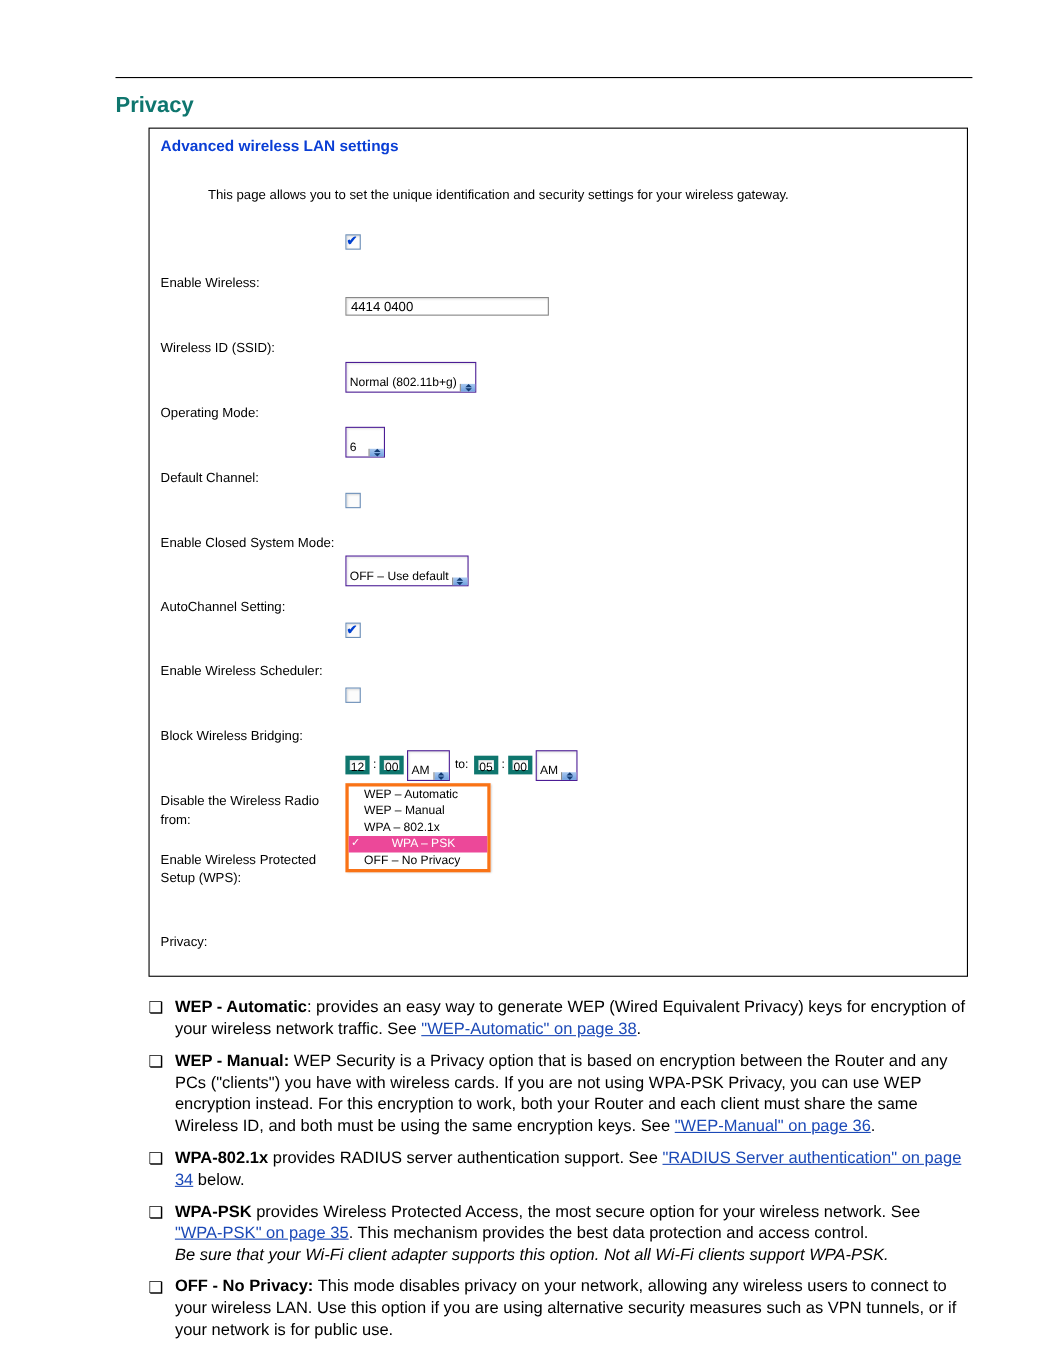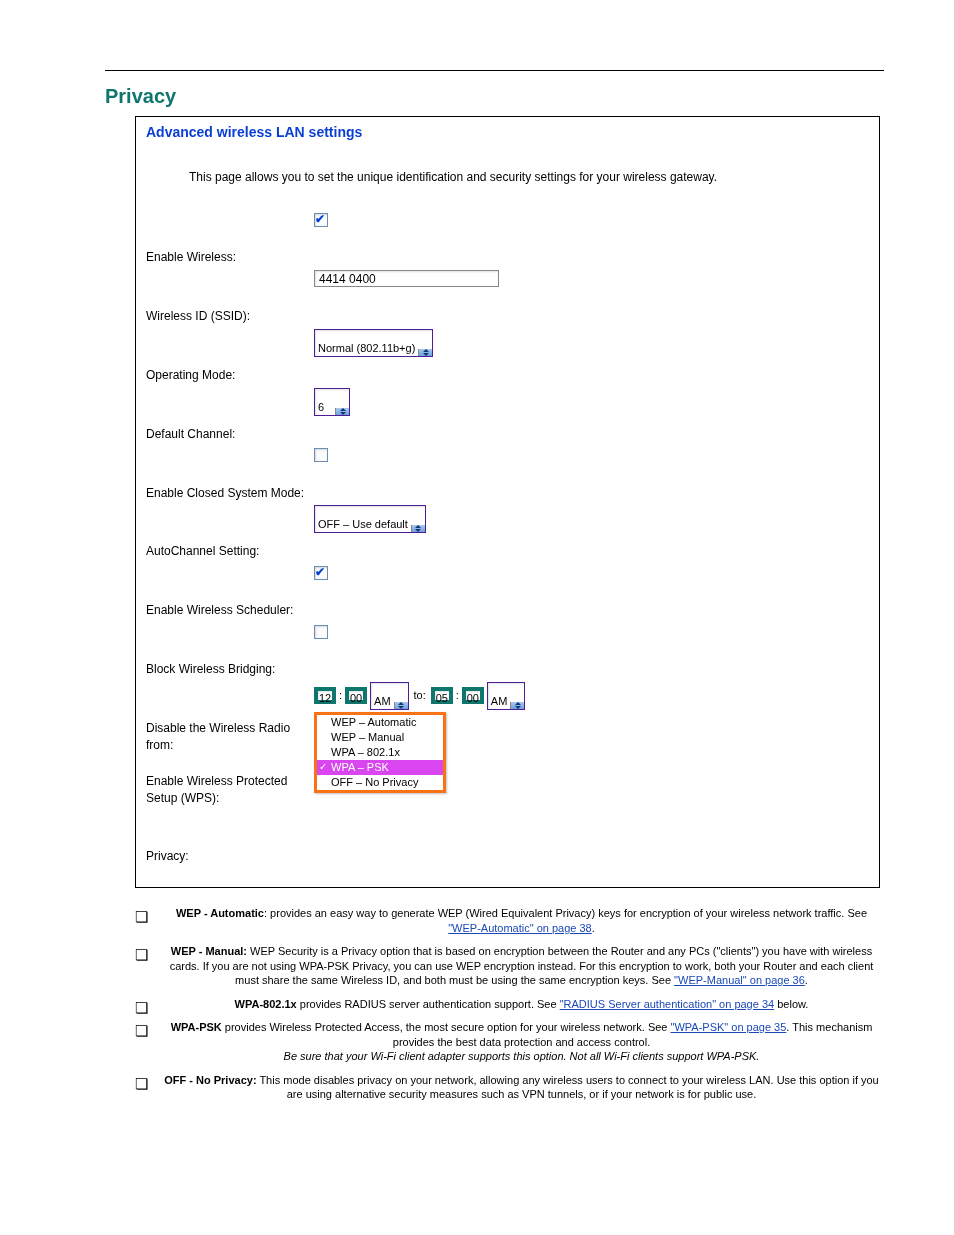--- a/index.html
+++ b/index.html
@@ -133,22 +133,23 @@
     background: #fff;
     box-shadow: 1px 1px 2px rgba(0,0,0,.25);
     margin-top: 2px;
   }
   .menu-item {
     padding: 1px 4px 1px 14px;
     line-height: 13px;
     position: relative;
   }
   .menu-item.selected {
-    background: #d946ef;
+    background: #ec4899;
     color: #fff;
+    text-align: center;
   }
   .menu-item.selected::before {
     content: "✓";
     position: absolute;
     left: 2px;
     top: 0;
     font-size: 10px;
   }
   .time-row {
     display: inline-flex;
@@ -166,23 +167,22 @@
     background: #fff;
     box-shadow: inset 1px 1px 2px rgba(0,0,0,.12);
   }
   .colon { font-size: 11px; }
   .to-label { font-size: 11px; margin: 0 2px; }
 
   .bullets {
     margin: 0;
     padding: 0 0 0 30px;
     list-style: none;
-    font-size: 11px;
+    font-size: 15px;
     line-height: 1.32;
-    text-align: center;
   }
   .bullets > li {
     position: relative;
     padding-left: 24px;
     margin-bottom: 9px;
   }
   .bullets > li::before {
     content: "❏";
     position: absolute;
     left: 0;

